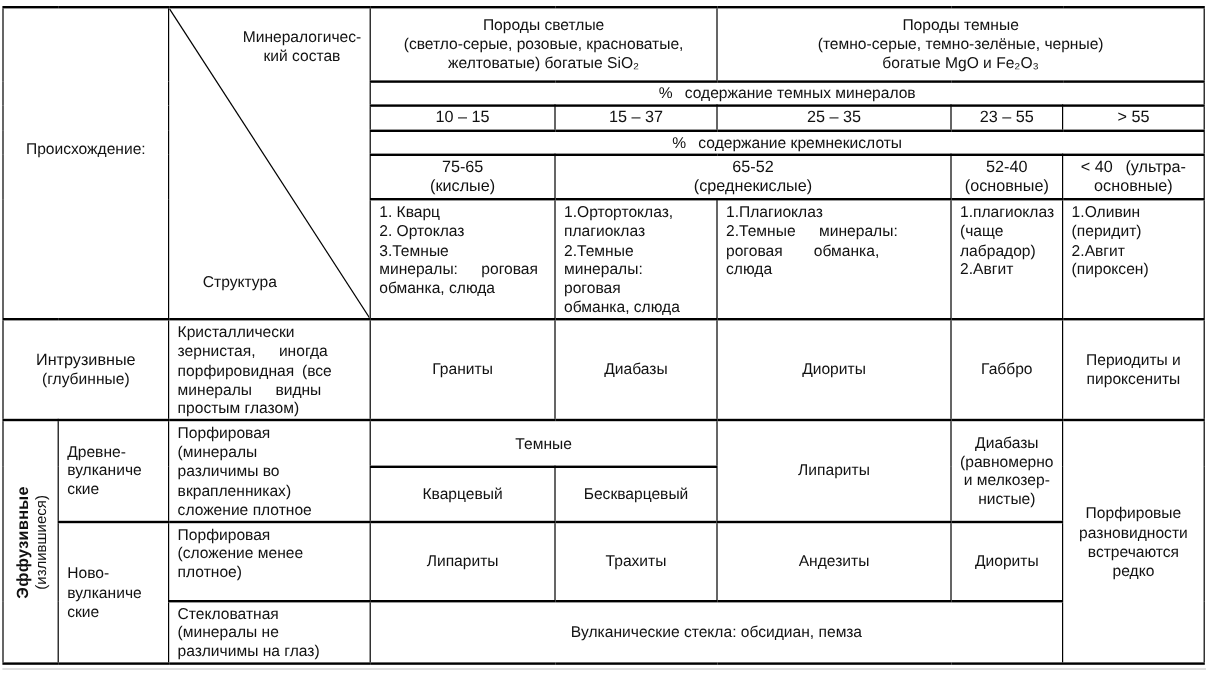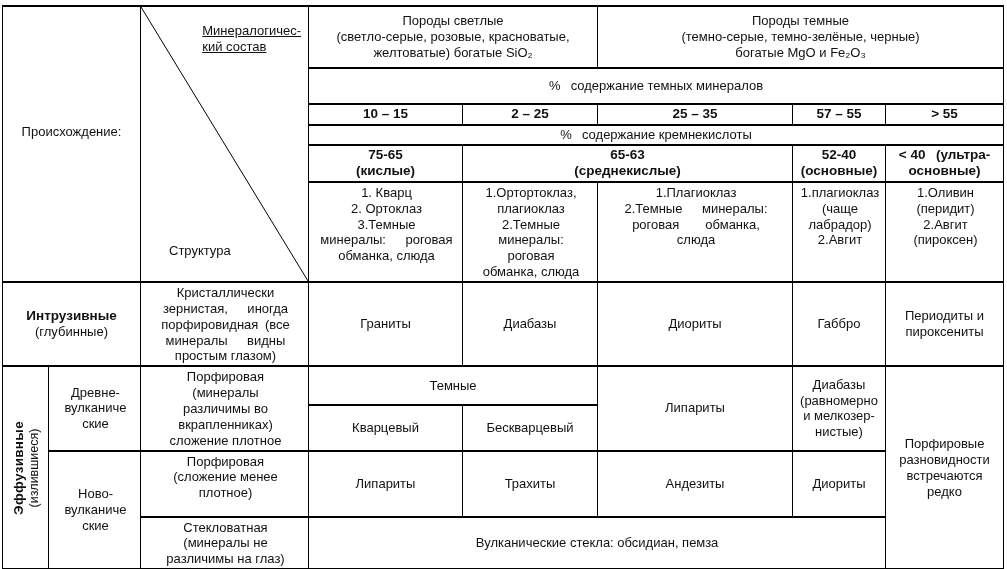--- a/index.html
+++ b/index.html
@@ -4,26 +4,26 @@
 <style>
   html,body { margin:0; padding:0; background:#fff; }
   body { width:1007px; height:569px; overflow:hidden;
          font-family:"Liberation Sans","DejaVu Sans",sans-serif; color:#111; }
   .page { padding:5px 0 0 2px; }
   table { border-collapse:collapse; table-layout:fixed; width:1001px; }
   td { border:1px solid #000; border-top:2px solid #000; border-bottom:2px solid #000;
        padding:1px 4px; text-align:center; vertical-align:middle;
        font-size:13px; line-height:1.22; overflow:hidden; }
   .pre  { white-space:pre-line; }
-  .b    { font-weight:bold; font-size:13.5px; }
+  .b    { font-weight:normal; font-size:13.5px; }
   .top  { vertical-align:top; padding-top:2px; }
-  .left { text-align:center; padding-left:7px; padding-right:5px; }
+  .left { text-align:left; padding-left:7px; padding-right:5px; }
   .diag { position:relative; padding:0; }
   .diag svg { position:absolute; left:0; top:0; width:100%; height:100%; display:block; }
-  .dg-top { position:absolute; top:16px; right:7px; text-align:left; white-space:pre-line;text-decoration:underline; }
+  .dg-top { position:absolute; top:16px; right:7px; text-align:center; white-space:pre-line; }
   .dg-bot { position:absolute; bottom:22px; left:28px; }
   .origin-cell { padding-bottom:25px; }
   .rotcell { position:relative; padding:0; }
   .rot { position:absolute; left:50%; top:50%;
          transform:translate(-50%,-50%) rotate(-90deg);
          text-align:center; white-space:nowrap; line-height:1.15; }
   .rl1 { font-weight:bold; font-size:13.5px; letter-spacing:.3px; }
   .rl2 { font-size:12.5px; }
   .faint { height:1px; background:#c9c9c9; width:1003px; margin-top:3px; }
 </style>
@@ -55,40 +55,40 @@
       <div class="dg-bot">Структура</div>
     </td>
     <td class="pre" colspan="2">Породы светлые
 (светло-серые, розовые, красноватые,
 желтоватые) богатые SiO₂</td>
     <td class="pre" colspan="3">Породы темные
 (темно-серые, темно-зелёные, черные)
 богатые MgO и Fe₂O₃</td>
   </tr>
 
-  <tr style="height:36px">
+  <tr style="height:20px">
     <td colspan="5">%  содержание темных минералов</td>
   </tr>
 
   <tr style="height:21px">
     <td class="b">10 – 15</td>
-    <td class="b">2 – 25</td>
+    <td class="b">15 – 37</td>
     <td class="b">25 – 35</td>
-    <td class="b">57 – 55</td>
+    <td class="b">23 – 55</td>
     <td class="b">&gt; 55</td>
   </tr>
 
   <tr style="height:16px">
     <td colspan="5">%  содержание кремнекислоты</td>
   </tr>
 
   <tr style="height:32px">
     <td class="b pre">75-65
 (кислые)</td>
-    <td class="b pre" colspan="2">65-63
+    <td class="b pre" colspan="2">65-52
 (среднекислые)</td>
     <td class="b pre">52-40
 (основные)</td>
     <td class="b pre">&lt; 40  (ультра-
 основные)</td>
   </tr>
 
   <tr style="height:99px">
     <td class="top left pre">1. Кварц
 2. Ортоклаз

